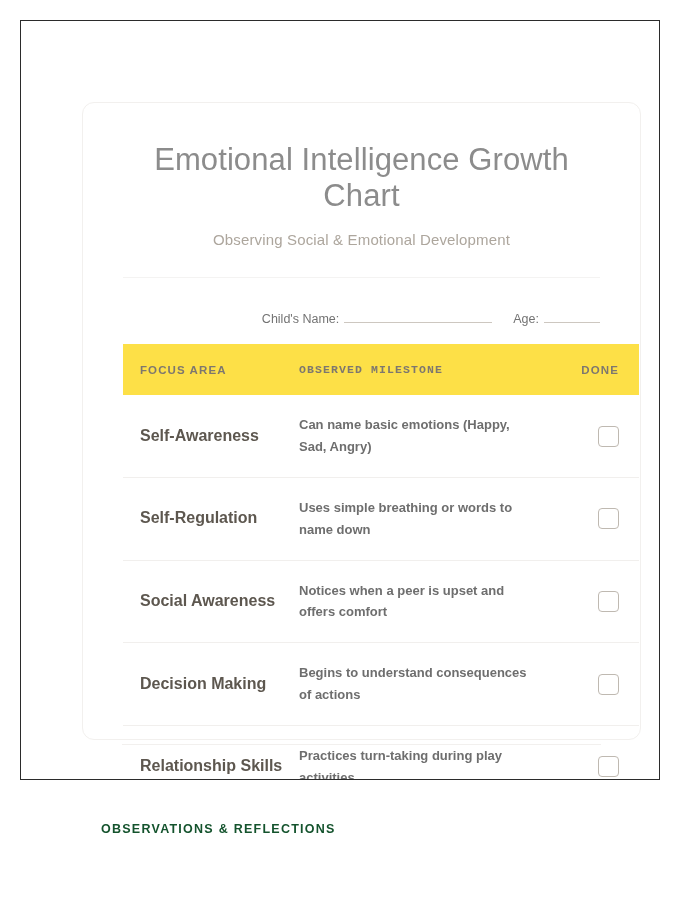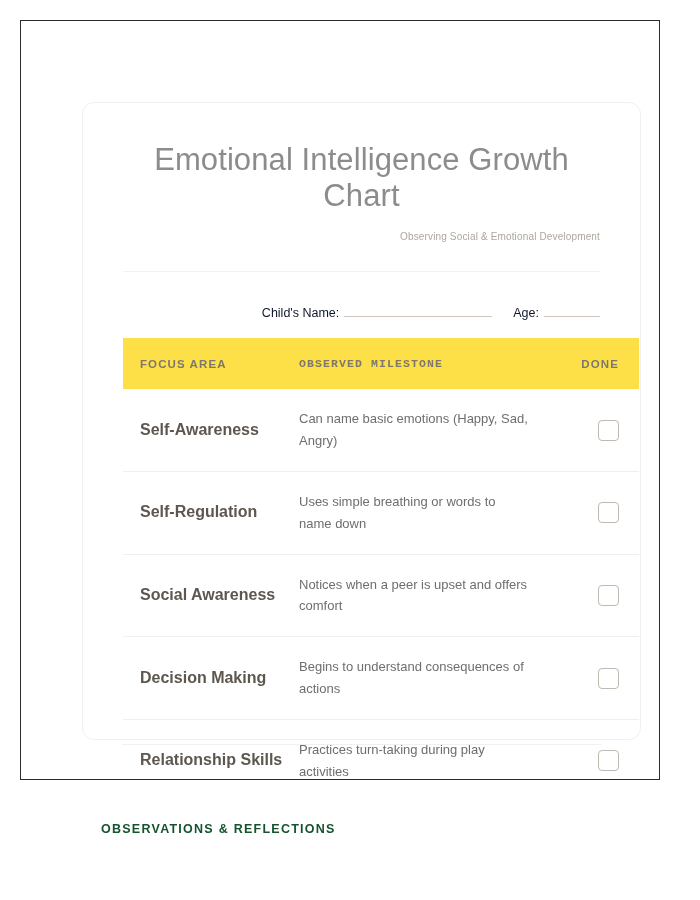--- a/index.html
+++ b/index.html
@@ -61,22 +61,22 @@
     text-align: center;
     font-size: 31px;
     font-weight: 300;
     letter-spacing: 0.1px;
     color: #8c8c8c;
     line-height: 1.15;
   }
   .doc-subtitle {
     margin: 0;
     padding-top: 18px;
-    text-align: right;
-    font-size: 10px;
+    text-align: center;
+    font-size: 15px;
     font-weight: 400;
     color: #ada69d;
     letter-spacing: 0.15px;
   }
 
   .title-divider {
     margin: 29px 0 0 0;
     height: 1px;
     background: #f4f3f2;
   }
@@ -88,21 +88,21 @@
     align-items: baseline;
     padding-top: 33px;
     font-size: 12.5px;
     color: #a9a29a;
     white-space: nowrap;
   }
   .field-group {
     display: flex;
     align-items: baseline;
   }
-  .field-label { color: #0f172a; }
+  .field-label { color: #737373; }
   .field-rule {
     display: inline-block;
     border-bottom: 1px solid #cdc7c0;
     margin-left: 5px;
     height: 11px;
   }
   .rule-name { width: 148px; }
   .rule-age  { width: 56px; }
   .field-group.age { margin-left: 21px; justify-content: flex-end; }
 
@@ -136,21 +136,21 @@
 
   .cell-focus {
     padding-left: 17px !important;
     font-size: 16px;
     font-weight: 700;
     color: #5d574f;
     line-height: 1.42;
   }
   .cell-milestone {
     font-size: 13px;
-    font-weight: 400;
+    font-weight: 700;
     color: #6e6e6e;
     line-height: 1.68;
     padding-right: 14px !important;
   }
   .cell-done {
     text-align: right;
     padding-right: 20px !important;
   }
 
   .checkbox {

